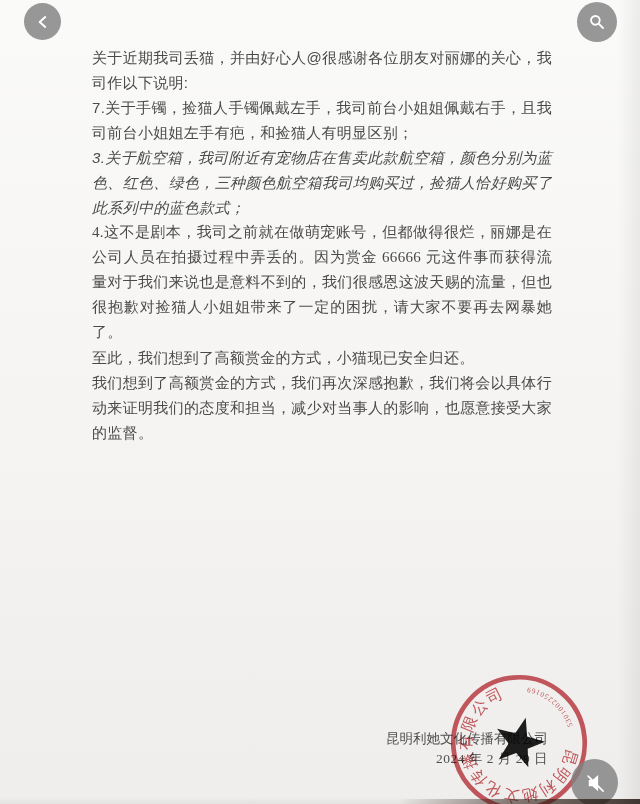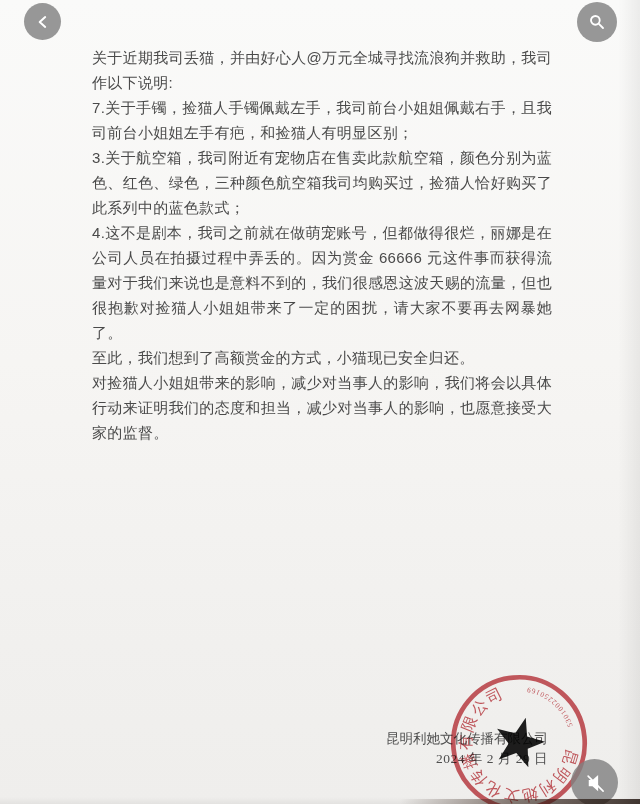--- a/index.html
+++ b/index.html
@@ -34,22 +34,22 @@
     text-align:justify;letter-spacing:0.3px;
   }
   .doc-title{
     font-size:19.5px;line-height:26px;font-weight:bold;color:#262626;
     text-align:center;margin:0 -20px 28px -20px;letter-spacing:0.5px;
   }
   .doc p{margin:0;}
   .p-intro{margin-top:0;}
   .p-1{margin-top:4px;}
   .p-2{margin-top:5px;}
-  .p-3{margin-top:26px;}
-  .p-4{margin-top:29px;}
+  .p-3{margin-top:26px;font-style:italic;}
+  .p-4{margin-top:29px;font-family:Liberation Serif, serif;}
   .p-closing{margin-top:23px;}
   .p-apology{margin-top:23px;}
   .signature{
     position:absolute;right:92px;top:729px;text-align:right;
     color:#4f4f4f;font-size:13.5px;line-height:20px;
   }
   .signature .sig-date{letter-spacing:0.5px;font-family:Liberation Serif, serif;}
   .circle-btn{
     position:absolute;border-radius:50%;
     background:rgba(129,129,129,0.82);
@@ -64,26 +64,26 @@
     mix-blend-mode:multiply;opacity:0.88;pointer-events:none;
   }
   .seal text{font-family:"Liberation Serif","DejaVu Serif",serif;}
 </style>
 </head>
 <body>
 
 <div class="page">
 
   <div class="doc">
-    <p class="p-intro">关于近期我司丢猫，并由好心人@万元全城寻找流浪狗并救助，我司作以下说明:</p>
+    <p class="p-intro">关于近期我司丢猫，并由好心人@很感谢各位朋友对丽娜的关心，我司作以下说明:</p>
     <p class="p-2">7.关于手镯，捡猫人手镯佩戴左手，我司前台小姐姐佩戴右手，且我司前台小姐姐左手有疤，和捡猫人有明显区别；</p>
     <p class="p-3">3.关于航空箱，我司附近有宠物店在售卖此款航空箱，颜色分别为蓝色、红色、绿色，三种颜色航空箱我司均购买过，捡猫人恰好购买了此系列中的蓝色款式；</p>
     <p class="p-4">4.这不是剧本，我司之前就在做萌宠账号，但都做得很烂，丽娜是在公司人员在拍摄过程中弄丢的。因为赏金 66666 元这件事而获得流量对于我们来说也是意料不到的，我们很感恩这波天赐的流量，但也很抱歉对捡猫人小姐姐带来了一定的困扰，请大家不要再去网暴她了。</p>
     <p class="p-closing">至此，我们想到了高额赏金的方式，小猫现已安全归还。</p>
-    <p class="p-apology">对捡猫人小姐姐带来的影响，减少对当事人的影响，我们将会以具体行动来证明我们的态度和担当，减少对当事人的影响，也愿意接受大家的监督。</p>
+    <p class="p-apology">我们想到了高额赏金的方式，我们再次深感抱歉，我们将会以具体行动来证明我们的态度和担当，减少对当事人的影响，也愿意接受大家的监督。</p>
   </div>
 
   <div class="signature">
     <div class="sig-company">昆明利她文化传播有限公司</div>
     <div class="sig-date">2024 年 2 月 29 日</div>
   </div>
 
   <svg class="seal" viewBox="0 0 140 140">
     <g fill="#c4454c" stroke="none" transform="rotate(-140 70 70)">
       <circle cx="70" cy="70" r="63" fill="none" stroke="#c4454c" stroke-width="4.5"></circle>

